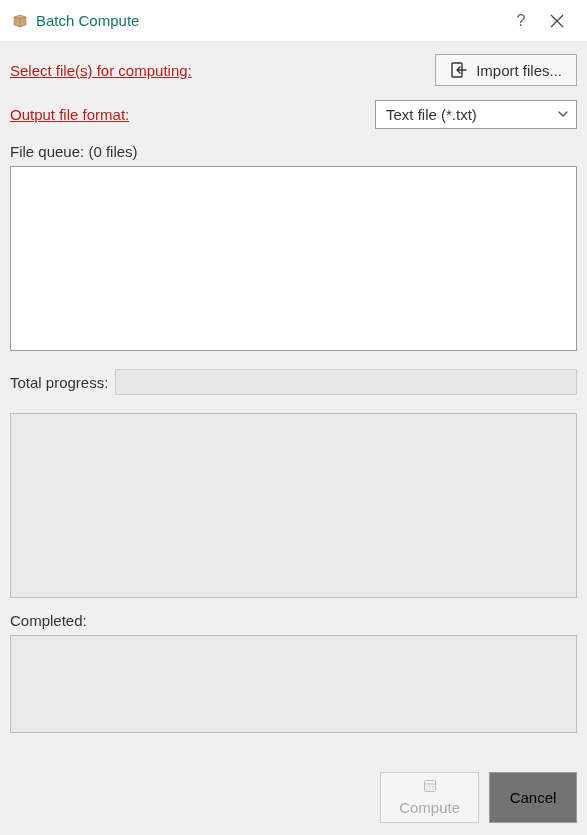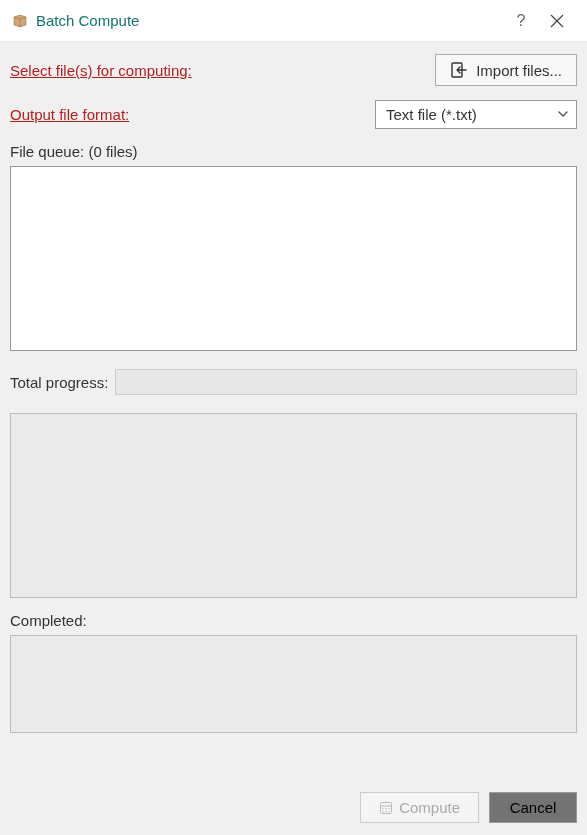--- a/index.html
+++ b/index.html
@@ -166,20 +166,21 @@
       display: flex;
       align-items: center;
       justify-content: center;
       gap: 6px;
     }
     .btn.disabled {
       color: #aaa;
       border-color: #ccc;
       background: #f5f5f5;
       cursor: default;
+      flex-direction: column;
     }
     .btn .btn-icon {
       display: flex;
       align-items: center;
     }
     .flex-spacer { flex: 1; }
   </style>
 </head>
 <body>
 

